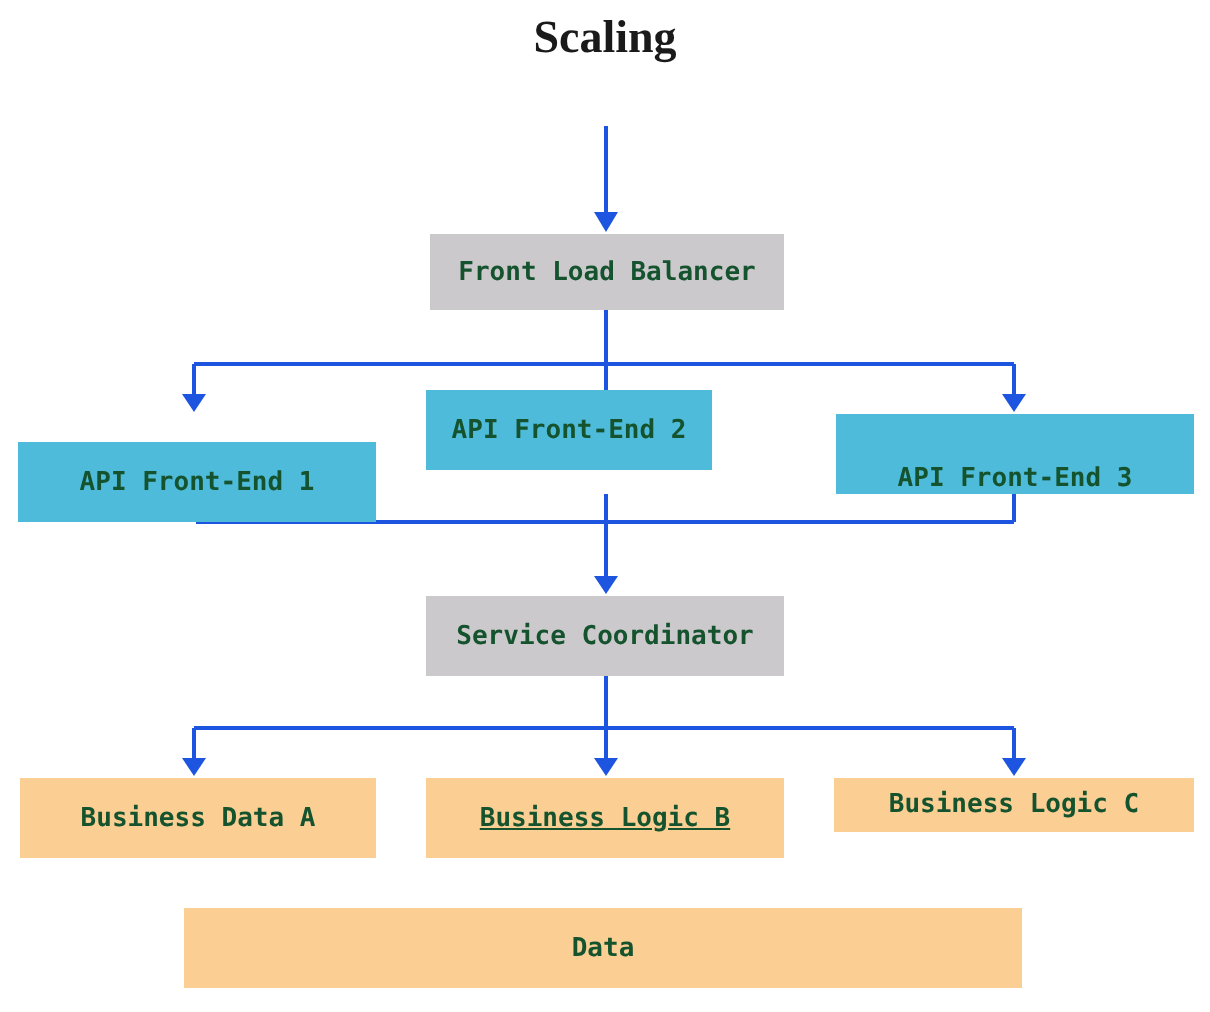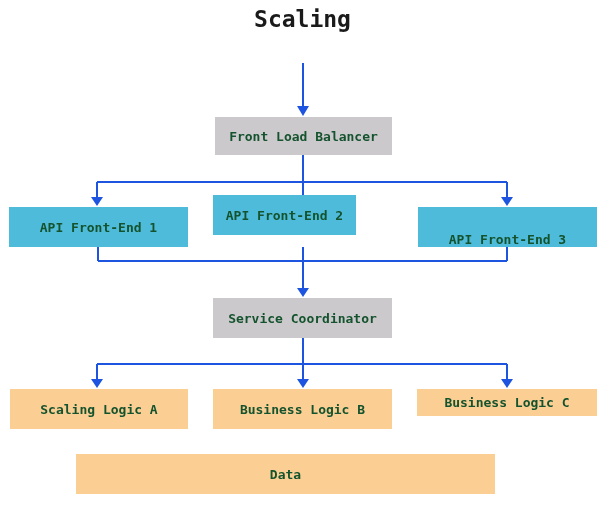--- a/index.html
+++ b/index.html
@@ -18,20 +18,21 @@
   .diagram-title {
     position: absolute;
     top: 6px;
     left: 0;
     width: 605px;
     text-align: center;
     font-size: 23px;
     font-weight: bold;
     color: #1a1a1a;
     letter-spacing: 0px;
+    font-family: Liberation Serif, serif;
   }
   .edges {
     position: absolute;
     top: 0;
     left: 0;
   }
   .node {
     position: absolute;
     display: flex;
     align-items: center;
@@ -39,28 +40,28 @@
     color: #14532d;
     font-size: 13px;
     font-weight: bold;
     white-space: nowrap;
   }
   .node--gray   { background: #ccc9cd; }
   .node--cyan   { background: #4fbbdb; }
   .node--orange { background: #fbce94; }
 
   .node-flb  { left: 215px; top: 117px; width: 177px; height: 38px; }
-  .node-api1 { left: 9px;   top: 207px; width: 179px; height: 40px; }
+  .node-api1 { left: 9px;   top: 221px; width: 179px; height: 40px; }
   .node-api2 { left: 213px; top: 195px; width: 143px; height: 40px; }
   .node-api3 { left: 418px; top: 207px; width: 179px; height: 40px; align-items: flex-end; }
   .node-sc   { left: 213px; top: 298px; width: 179px; height: 40px; }
   .node-bla  { left: 10px;  top: 389px; width: 178px; height: 40px; }
-  .node-blb  { left: 213px; top: 389px; width: 179px; height: 40px; }
+  .node-blb  { left: 213px; top: 389px; width: 179px; height: 40px; text-decoration: underline; }
   .node-blc  { left: 417px; top: 389px; width: 180px; height: 27px; }
-  .node-data { left: 76px;  top: 454px; width: 419px; height: 40px; }
+  .node-data { left: 92px;  top: 454px; width: 419px; height: 40px; }
 </style>
 </head>
 <body>
 
 <div class="canvas">
 
   <div class="diagram-title">Scaling</div>
 
   <svg class="edges" width="605" height="506" viewBox="0 0 605 506" xmlns="http://www.w3.org/2000/svg">
     <g stroke="#1d55e0" stroke-width="2" fill="none">
@@ -108,21 +109,21 @@
   </div>
   <div class="node node--cyan node-api3">
     <span>API Front-End 3</span>
   </div>
 
   <div class="node node--gray node-sc">
     <span>Service Coordinator</span>
   </div>
 
   <div class="node node--orange node-bla">
-    <span>Scaling Logic A</span>
+    <span>Business Data A</span>
   </div>
   <div class="node node--orange node-blb">
     <span>Business Logic B</span>
   </div>
   <div class="node node--orange node-blc">
     <span>Business Logic C</span>
   </div>
 
   <div class="node node--orange node-data">
     <span>Data</span>

